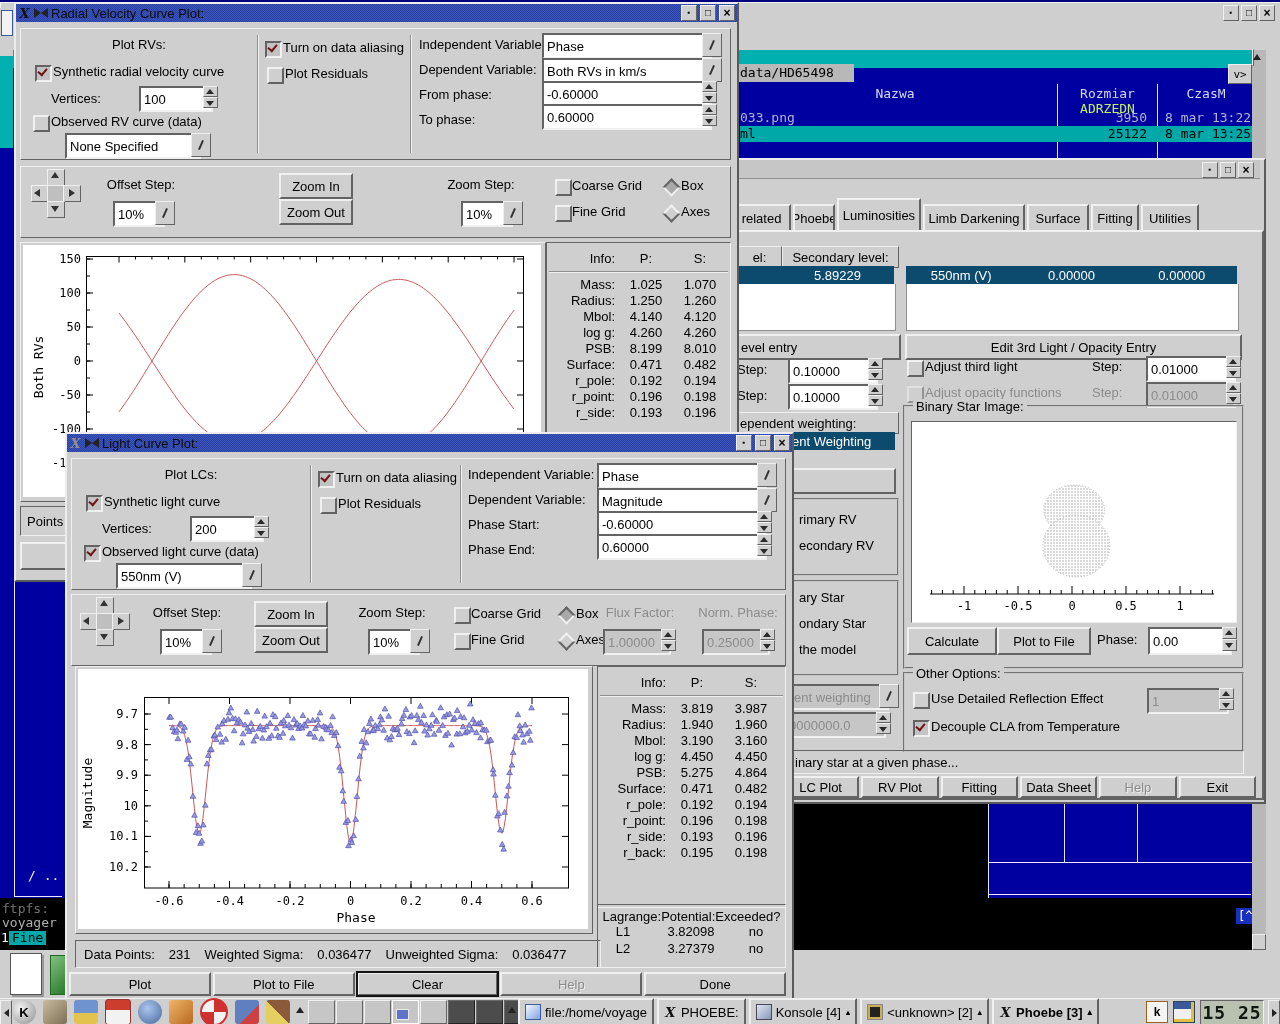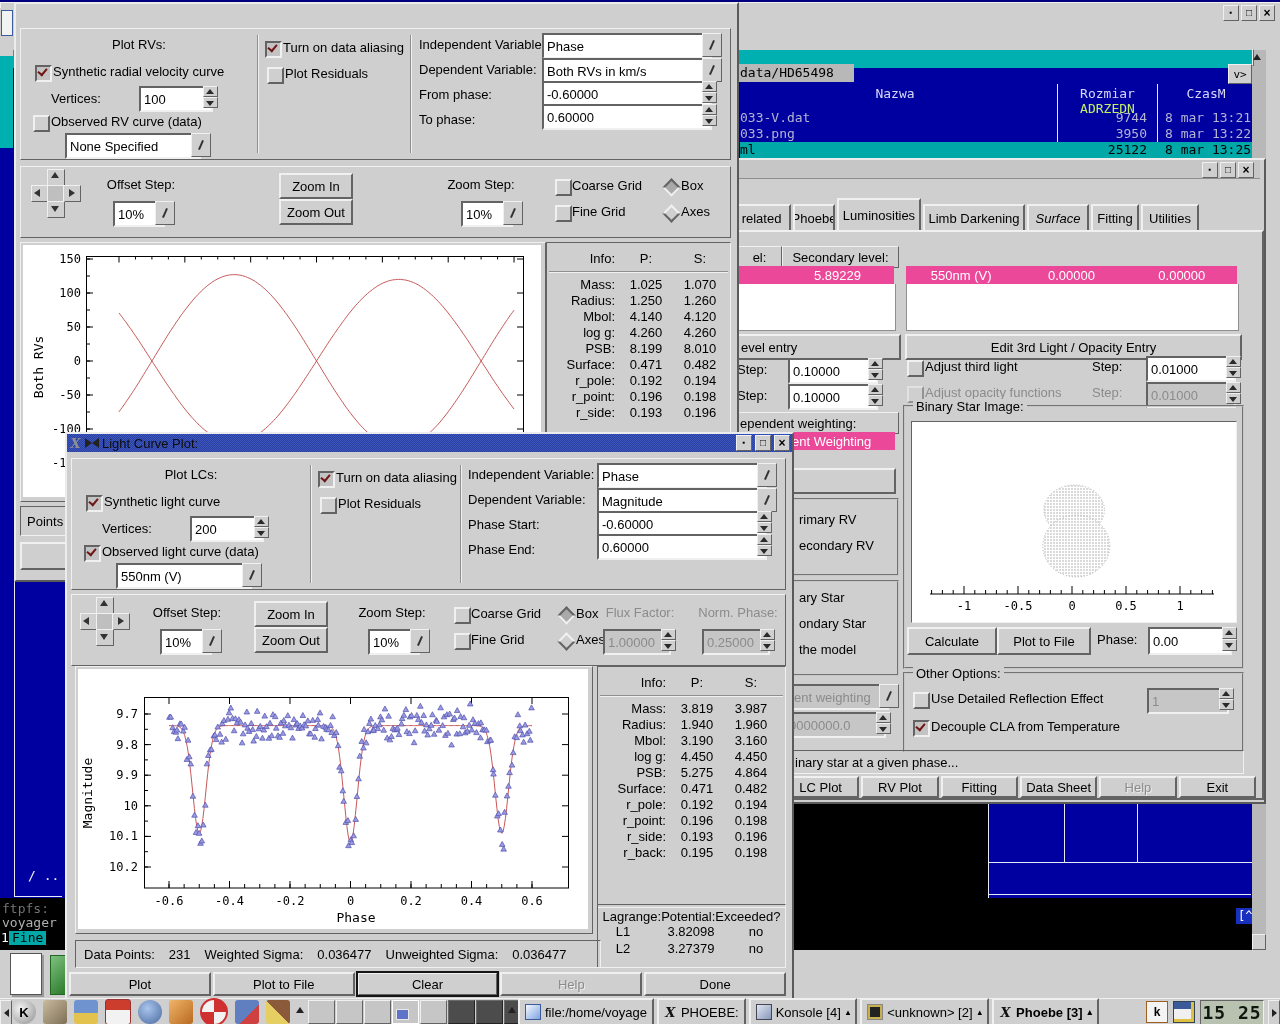--- a/index.html
+++ b/index.html
@@ -46,21 +46,21 @@
 .glab{position:absolute;top:-8px;left:8px;background:#cfcfcf;padding:0 3px;white-space:nowrap}
 .apb{position:absolute;width:16px;height:15px;background:#cfcfcf;border:1px solid;border-color:#f0f0f0 #636363 #636363 #f0f0f0}
 .apb::after{content:"";position:absolute;border:4px solid transparent}
 .apb.u::after{left:3px;top:2px;border-bottom:6px solid #333;border-top:none}
 .apb.d::after{left:3px;top:4px;border-top:6px solid #333;border-bottom:none}
 .apb.l::after{left:2px;top:3px;border-right:6px solid #333;border-left:none}
 .apb.r::after{left:5px;top:3px;border-left:6px solid #333;border-right:none}
 .apb.m{background:#bfbfbf}
 .thead{position:absolute;display:flex}
 .th{background:#cfcfcf;border:1px solid;border-color:#f0f0f0 #636363 #636363 #f0f0f0;display:flex;align-items:center;justify-content:center;height:20px;overflow:hidden;white-space:nowrap}
-.bluerow{position:absolute;background:#ec4899;color:#fff;display:flex;align-items:center}
+.bluerow{position:absolute;background:#0c4a6e;color:#fff;display:flex;align-items:center}
 .tab{position:relative;margin-right:2px;background:#cfcfcf;border:2px solid;border-color:#f0f0f0 #636363 #cfcfcf #f0f0f0;border-bottom:none;display:flex;align-items:center;justify-content:center;height:24px;overflow:hidden}
 .tab.active{height:30px;z-index:2}
 #ph-tabs{position:absolute;display:flex;align-items:flex-end}
 .mcrow{display:grid;grid-template-columns:317px 100px 1fr;height:16px;line-height:16px;font-family:"DejaVu Sans Mono",monospace;font-size:13px;color:#b4b4d4;overflow:hidden}
 .mcrow .sz{text-align:right;padding-right:10px}
 .mcrow .dt{padding-left:8px}
 .mcrow.sel{background:#00a8a8;color:#000}
 .irow{display:grid;grid-template-columns:72px 54px 54px;height:16px;font-size:13px}
 .irow .c0{text-align:right;padding-right:4px}
 .irow .c1,.irow .c2{text-align:center}
@@ -120,25 +120,20 @@
   <div class="abs mono" style="left:738px;top:64px;width:112px;height:18px;background:#b8b8b8;color:#000;padding:0 2px;line-height:18px">data/HD65498</div>
   <div class="abs out1 mono" style="left:1228px;top:64px;width:22px;height:18px;display:flex;align-items:center;justify-content:center;font-size:11px">v&gt;</div>
   <div class="abs mono" style="left:795px;top:86px;width:200px;text-align:center;color:#d8d8f8">Nazwa</div>
   <div class="abs mono" style="left:1060px;top:86px;width:95px;text-align:center;color:#d8d8f8">Rozmiar</div>
   <div class="abs mono" style="left:1160px;top:86px;width:92px;text-align:center;color:#d8d8f8">CzasM</div>
   <div class="abs mono" style="left:1060px;top:101px;width:95px;text-align:center;color:#bef264">ADRZEDN</div>
   <div class="abs" style="left:1057px;top:84px;width:1px;height:74px;background:#e8e8f8"></div>
   <div class="abs" style="left:1157px;top:84px;width:1px;height:74px;background:#e8e8f8"></div>
   <div class="abs" style="left:740px;top:110px;width:512px;height:48px" id="mc-rows">
       <div class="mcrow">
-        <span class="nm">033-V.dat</span>
-        <span class="sz">9744</span>
-        <span class="dt">8 mar 13:21</span>
-      </div>
-      <div class="mcrow">
         <span class="nm">033.png</span>
         <span class="sz">3950</span>
         <span class="dt">8 mar 13:22</span>
       </div>
       <div class="mcrow sel">
         <span class="nm">ml</span>
         <span class="sz">25122</span>
         <span class="dt">8 mar 13:25</span>
       </div>
     </div>
@@ -188,21 +183,21 @@
         <span class="tbtn mx"></span>
         <span class="tbtn cl"></span>
       </div>
     </div>
     <div class="abs" style="left:0;top:19px;width:530px;height:21px"></div>
     <div id="ph-tabs" style="left:2px;top:40px;width:528px;height:30px">
         <div class="tab" style="width: 55px;">related</div>
         <div class="tab" style="width: 38px;">Phoebe</div>
         <div class="tab active" style="width: 80px;">Luminosities</div>
         <div class="tab" style="width: 98px;">Limb Darkening</div>
-        <div class="tab" style="width: 58px; font-style: italic;">Surface</div>
+        <div class="tab" style="width: 58px;">Surface</div>
         <div class="tab" style="width: 44px;">Fitting</div>
         <div class="tab" style="width: 54px;">Utilities</div>
       </div>
     <div class="abs out" style="left:0;top:70px;width:530px;height:566px">
 
       <div class="thead" style="left:5px;top:14px">
         <span class="th" style="width:43px">el:</span>
         <span class="th" style="width:115px">Secondary level:</span>
       </div>
       <div class="bluerow" style="left:6px;top:34px;width:156px;height:18px">
@@ -366,20 +361,28 @@
           <div class="btn" style="flex: 1 1 0%;">RV Plot</div>
           <div class="btn" style="flex: 1 1 0%;">Fitting</div>
           <div class="btn" style="flex: 1 1 0%;">Data Sheet</div>
           <div class="btn dd" style="flex: 1 1 0%;">Help</div>
           <div class="btn" style="flex: 1 1 0%;">Exit</div>
         </div>
     </div>
   </div>
 
   <div class="win" style="left:14px;top:2px;width:721px;height:576px">
+    <div class="tbar">
+      <span class="xlogo"></span>
+      <span class="bowtie"></span>
+      <span class="ttl">Radial Velocity Curve Plot:</span>
+      <span class="tbtn mn"></span>
+      <span class="tbtn mx"></span>
+      <span class="tbtn cl"></span>
+    </div>
 
     <div class="abs out1" style="left:4px;top:24px;width:709px;height:130px">
       <span class="sectdiv" style="left:236px"></span>
       <span class="sectdiv" style="left:389px"></span>
       <div class="lbl" style="left:0;top:8px;width:236px;text-align:center">Plot RVs:</div>
       <span class="cb on" style="left:14px;top:36px"></span>
       <span class="lbl" style="left:32px;top:35px">Synthetic radial velocity curve</span>
       <span class="lbl" style="left:30px;top:62px">Vertices:</span>
       <div class="fld" style="left:118px;top:57px;width:64px;height:22px">
           <span>100</span>

